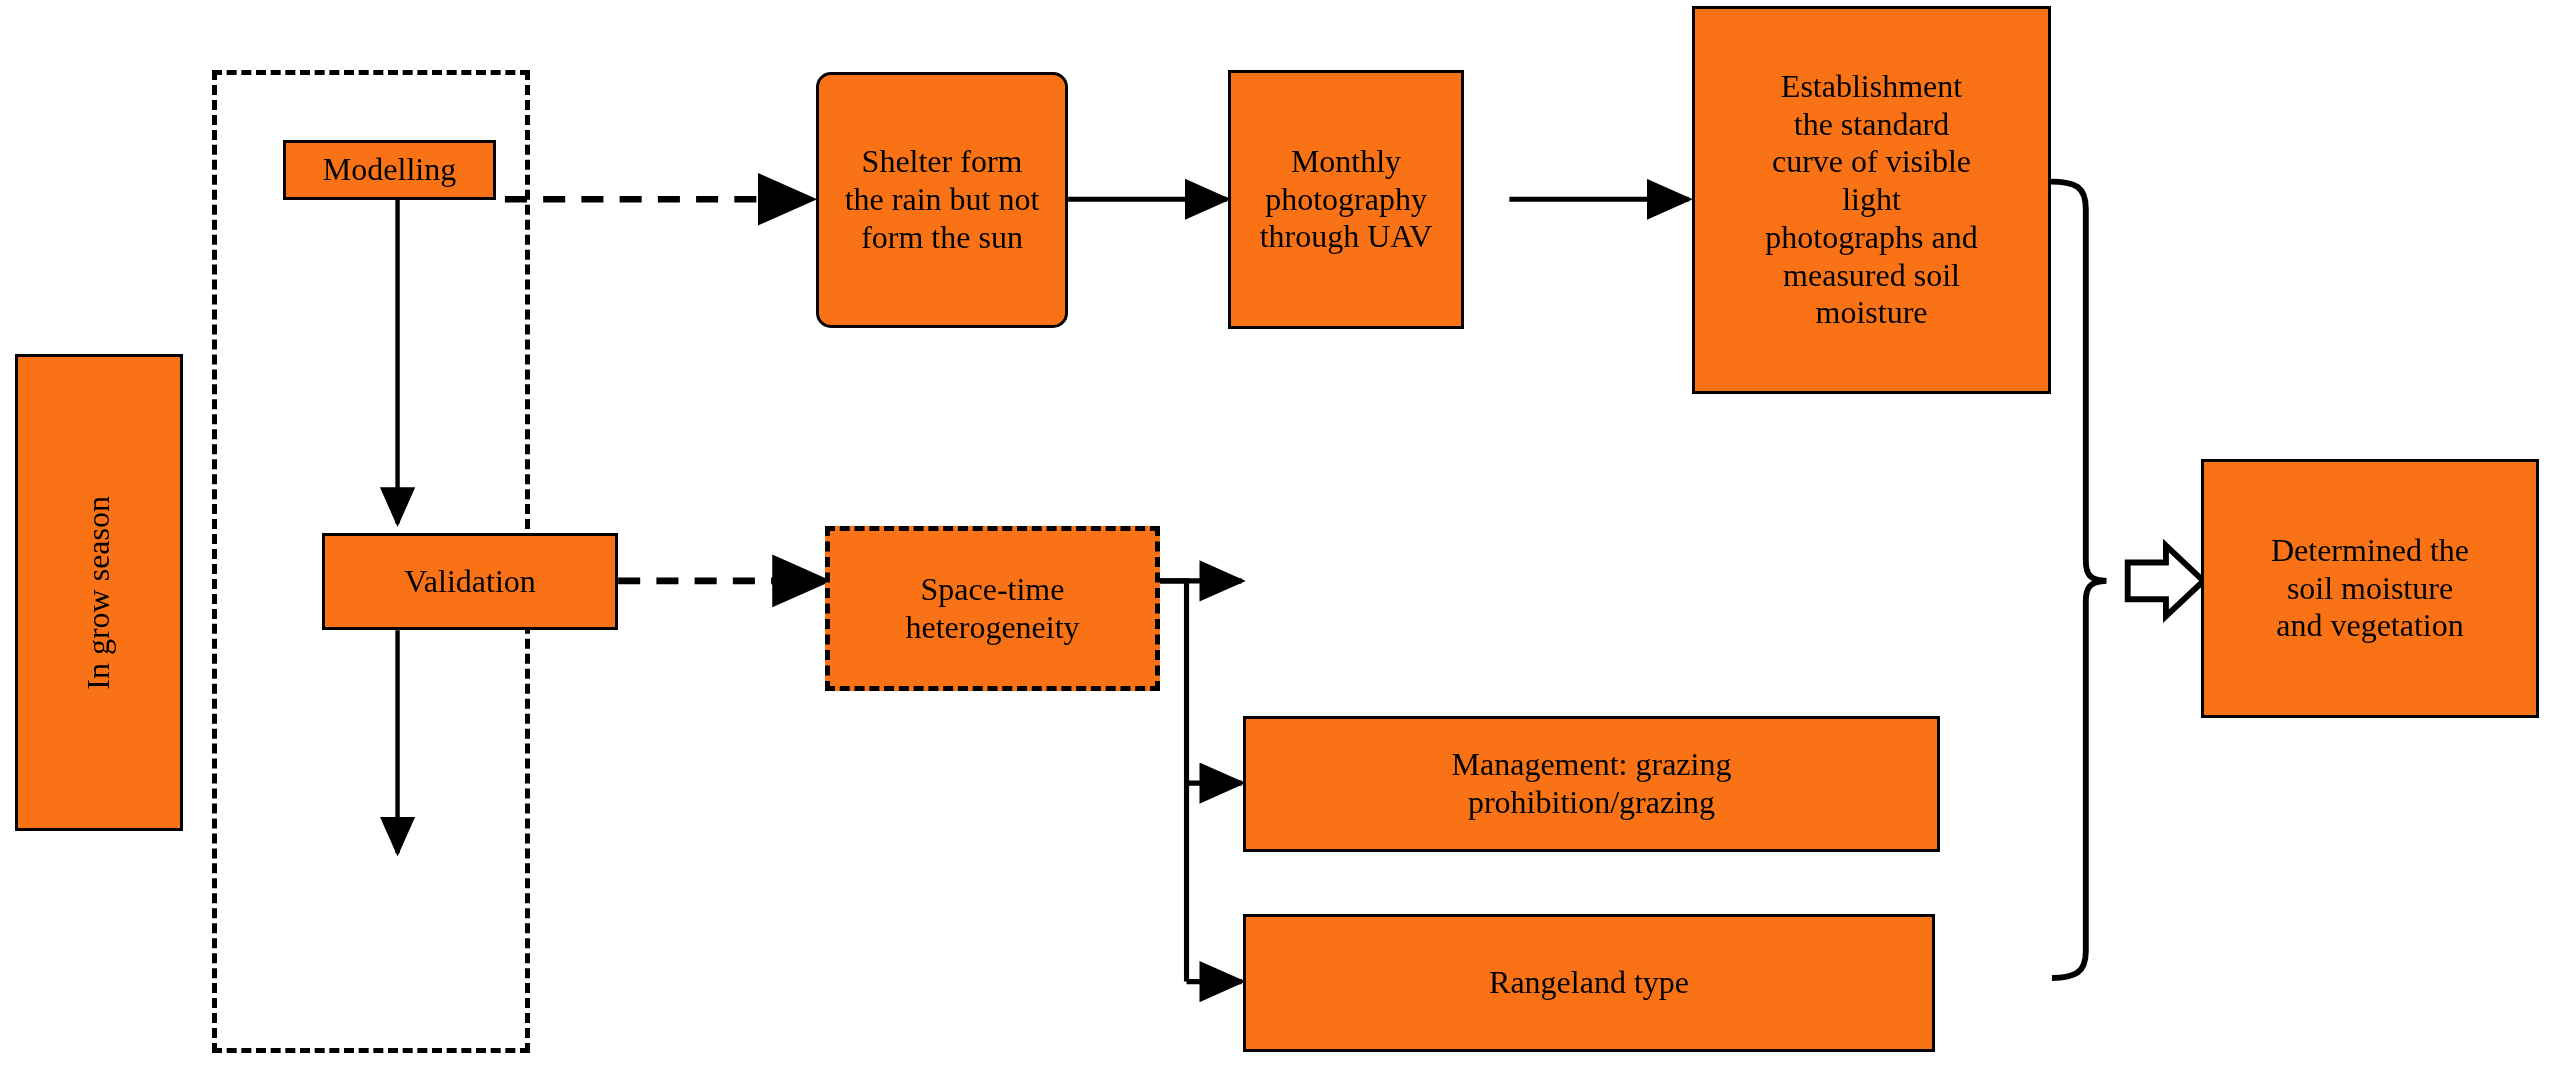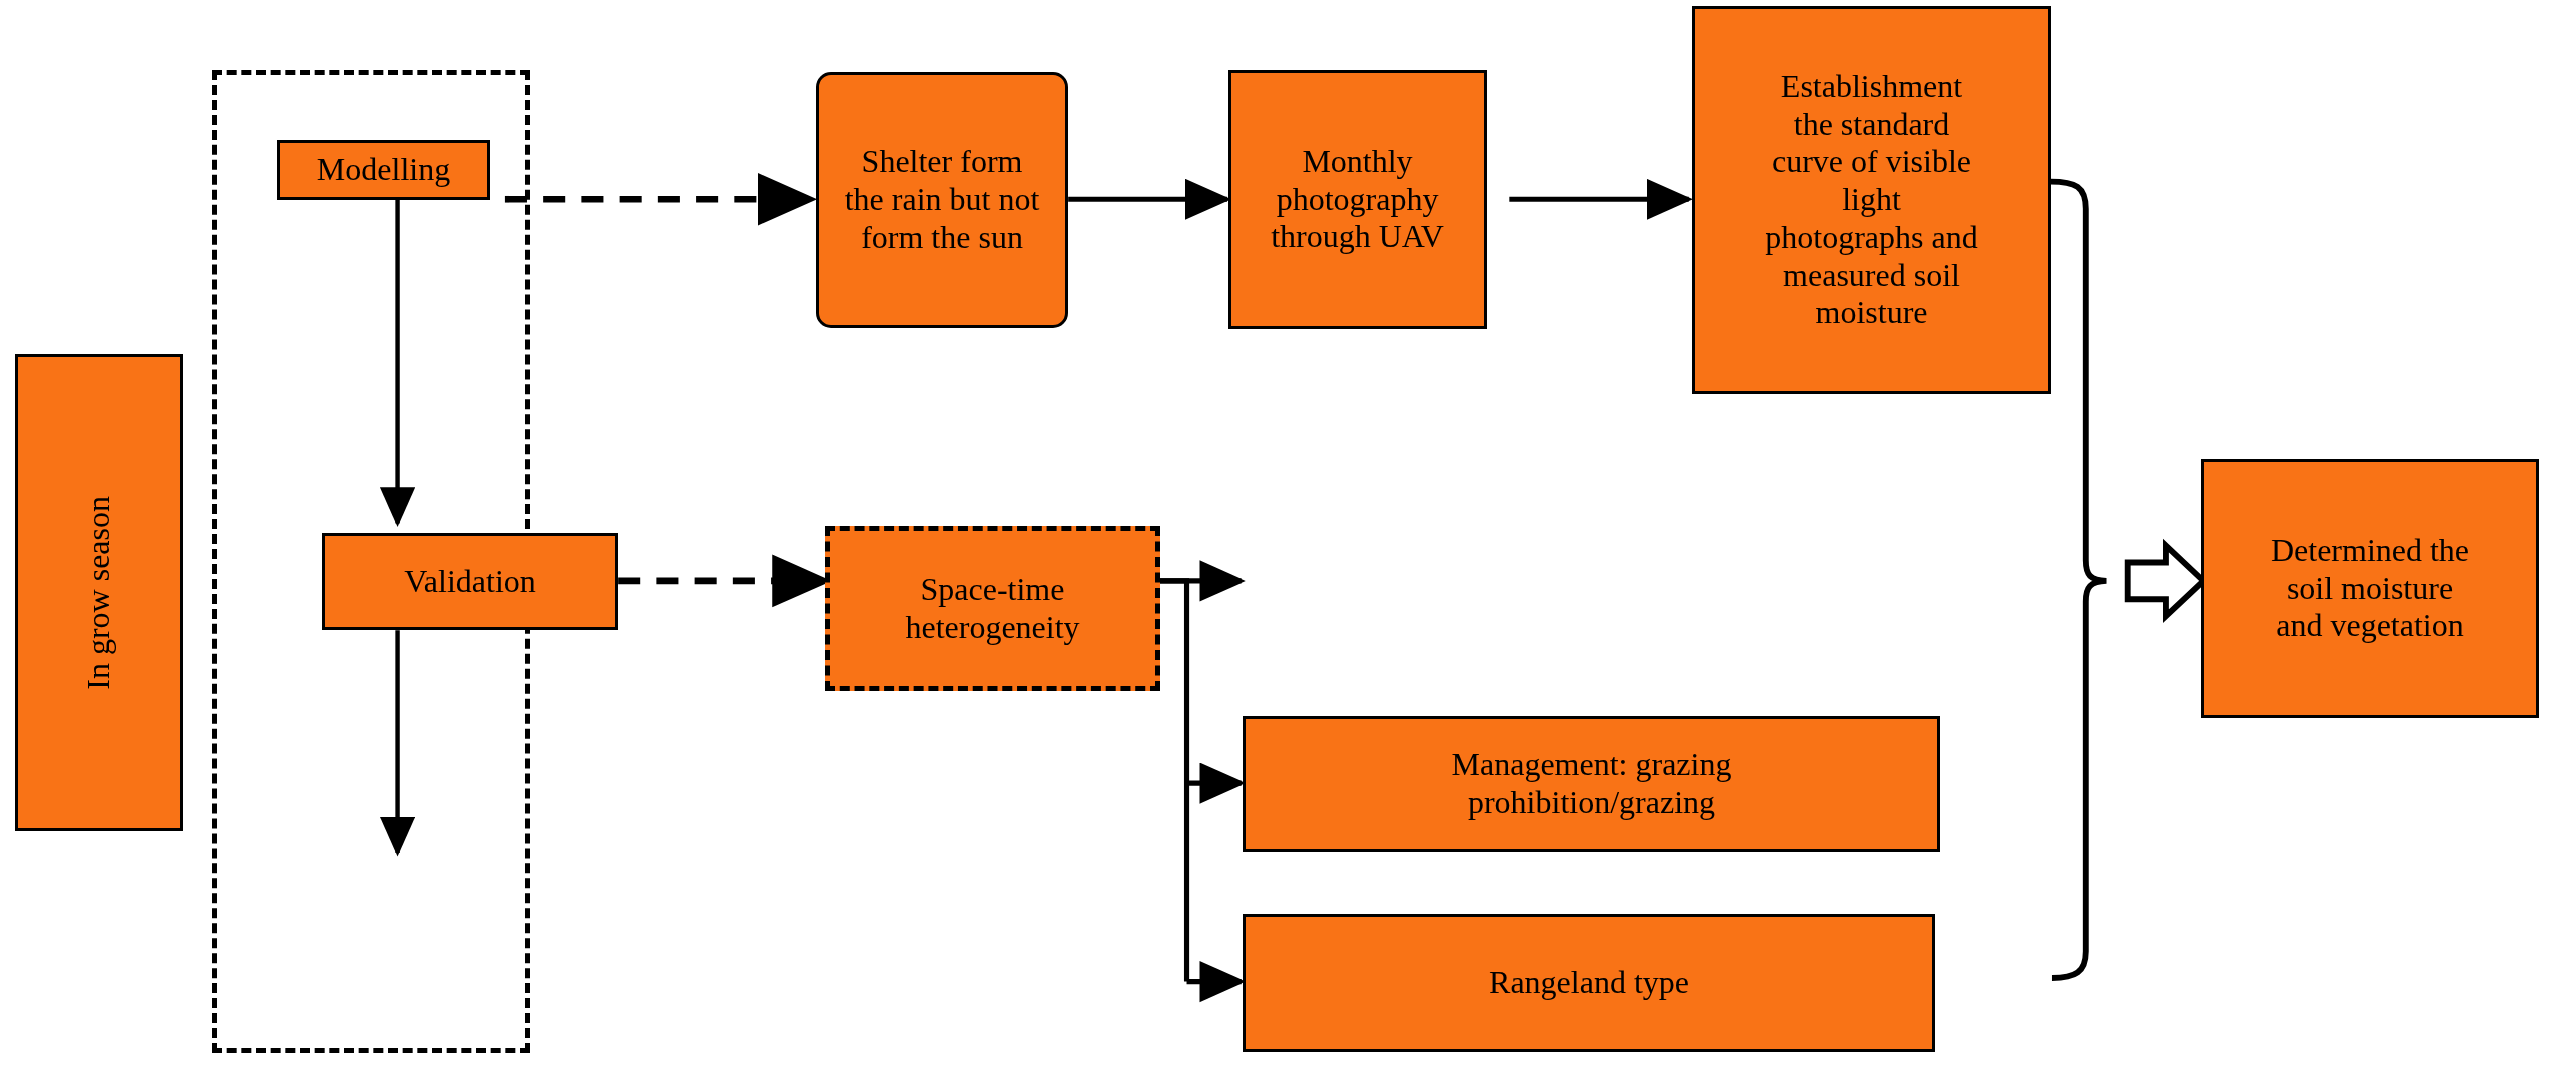--- a/index.html
+++ b/index.html
@@ -105,36 +105,36 @@
 
     <path d="M2893,765 L2945,765 L2945,742 L2996,790 L2945,838 L2945,815 L2893,815 Z" fill="#ffffff" stroke="#000000" stroke-width="8" stroke-linejoin="miter"></path>
   </svg>
 
   <div class="group-dashed" style="left:212px; top:70px; width:318px; height:983px;"></div>
 
   <div class="node solid" style="left:14.7px; top:354px; width:168px; height:477px;">
     <span class="rot-label f44">In grow season</span>
   </div>
 
-  <div class="node solid" style="left:277px; top:140px; width:213px; height:60px;text-align:right;">
+  <div class="node solid" style="left:283px; top:140px; width:213px; height:60px;text-align:right;">
     <span class="lbl f44">Modelling</span>
   </div>
 
   <div class="node solid" style="left:322px; top:533px; width:296px; height:97px;">
     <span class="lbl f44">Validation</span>
   </div>
 
 
   <div class="node solid" style="left:816px; top:72px; width:252px; height:256px;border-radius:15px;">
     <span class="lbl f44">Shelter form
 the rain but not
 form the sun</span>
   </div>
 
-  <div class="node solid" style="left:1228px; top:70px; width:259px; height:259px;">
+  <div class="node solid" style="left:1228px; top:70px; width:236px; height:259px;">
     <span class="lbl f44">Monthly
 photography
 through UAV</span>
   </div>
 
   <div class="node solid" style="left:1692px; top:5.9px; width:359px; height:388px;">
     <span class="lbl f44">Establishment
 the standard
 curve of visible
 light

